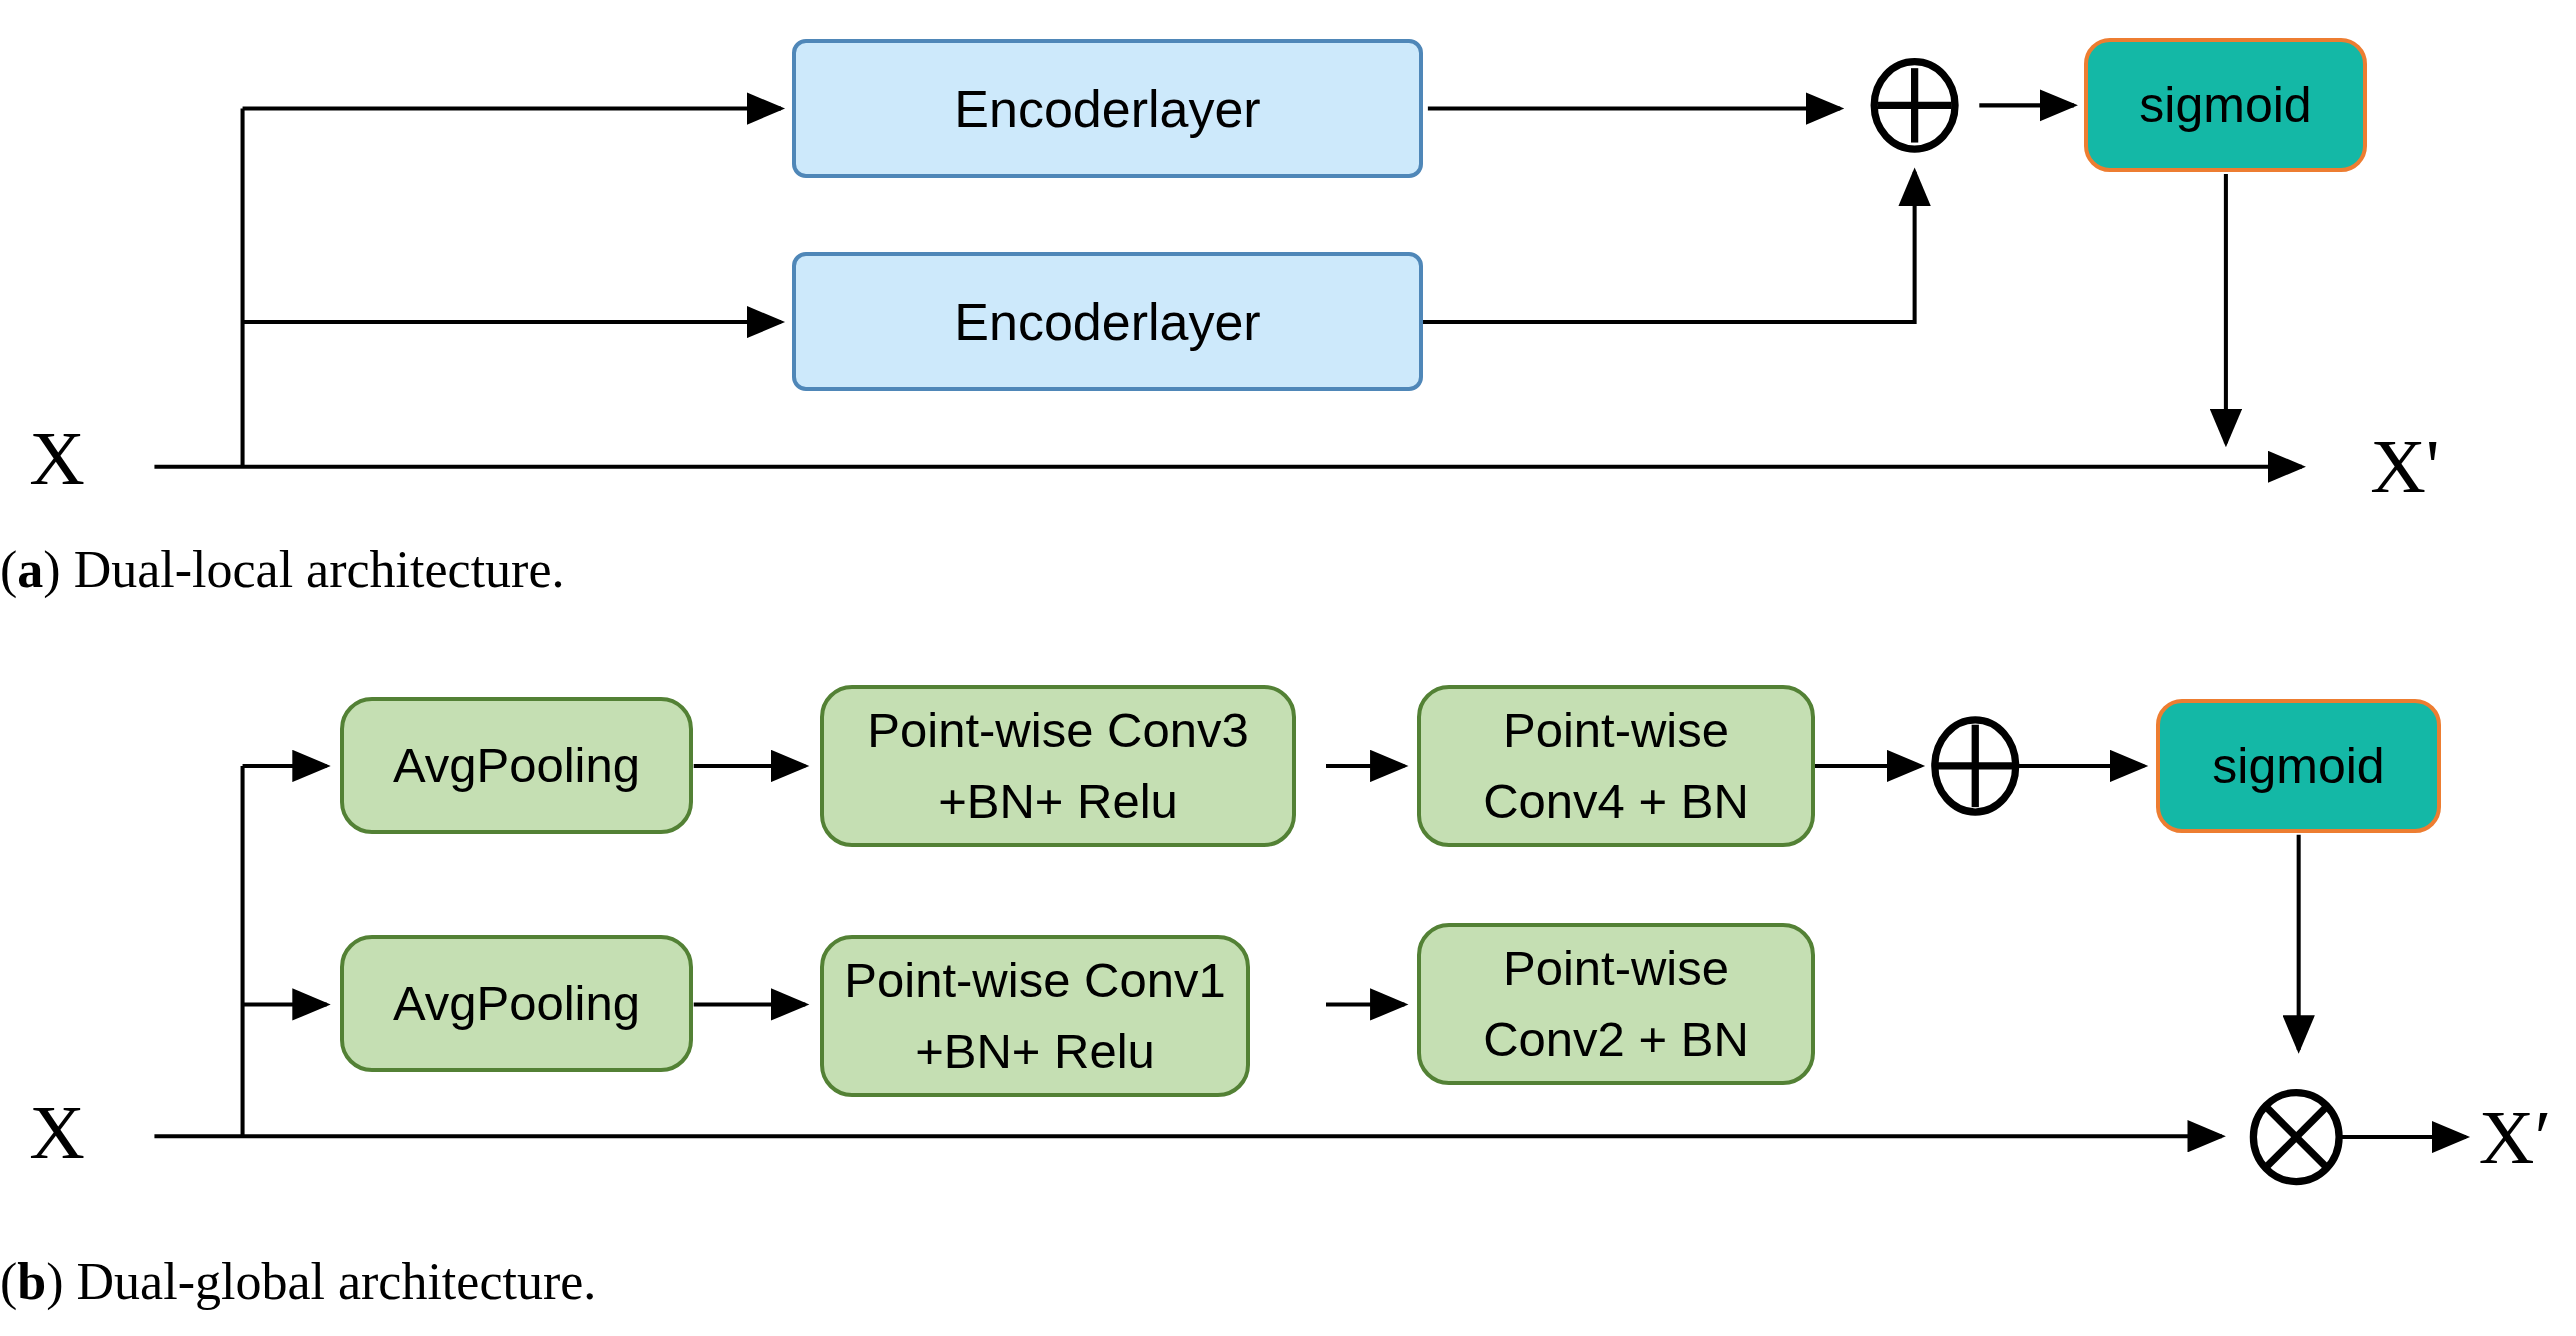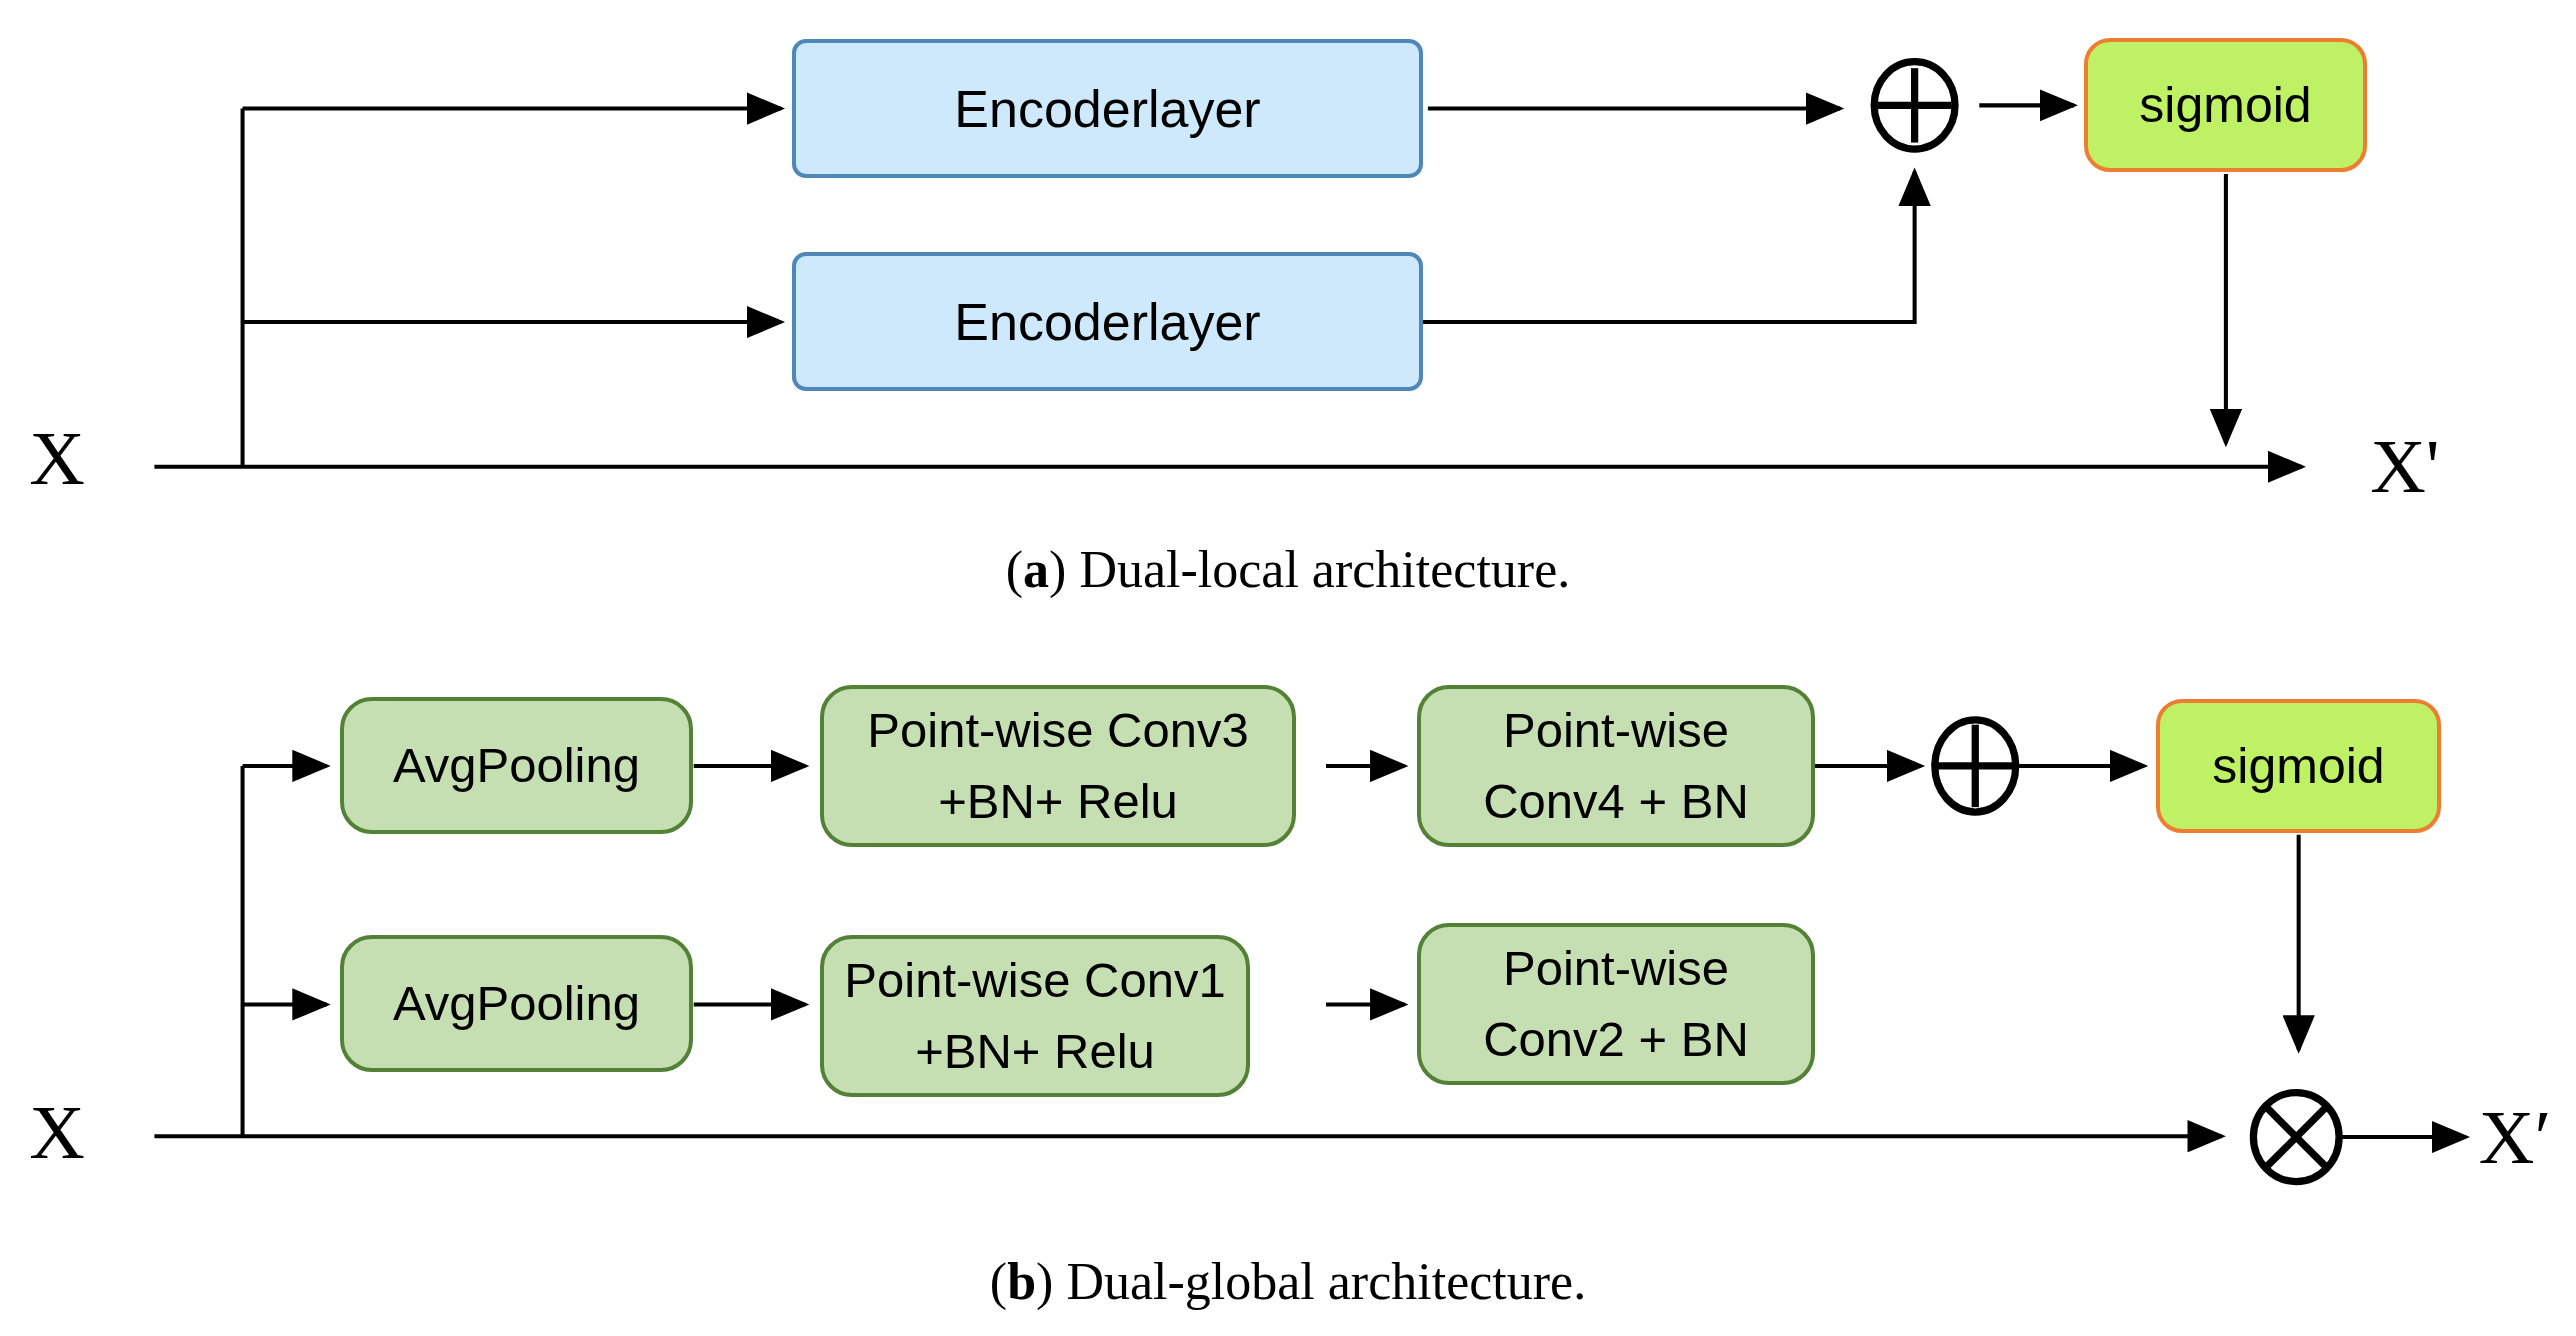--- a/index.html
+++ b/index.html
@@ -32,38 +32,37 @@
     font-size: 52px;
   }
   .node-green {
     background: #C5DFB3;
     border: 4.9px solid #538135;
     border-radius: 32px;
     font-size: 49px;
     line-height: 1.45;
   }
   .node-gold {
-    background: #bef264;
+    background: #14b8a6;
     border: 4.9px solid #ED7D31;
     border-radius: 26px;
     font-size: 50px;
   }
   .var-label {
     position: absolute;
     font-family: "Liberation Serif", serif;
     font-size: 77px;
     color: #000000;
     transform: translate(-50%, -50%);
     white-space: nowrap;
   }
   .caption {
     position: absolute;
     left: 0;
     width: 100%;
-    text-align: center;
     font-family: "Liberation Serif", serif;
     font-size: 52px;
     color: #000000;
   }
   .caption b { font-weight: bold; }
 </style>
 </head>
 <body>
 
 <div class="canvas">

